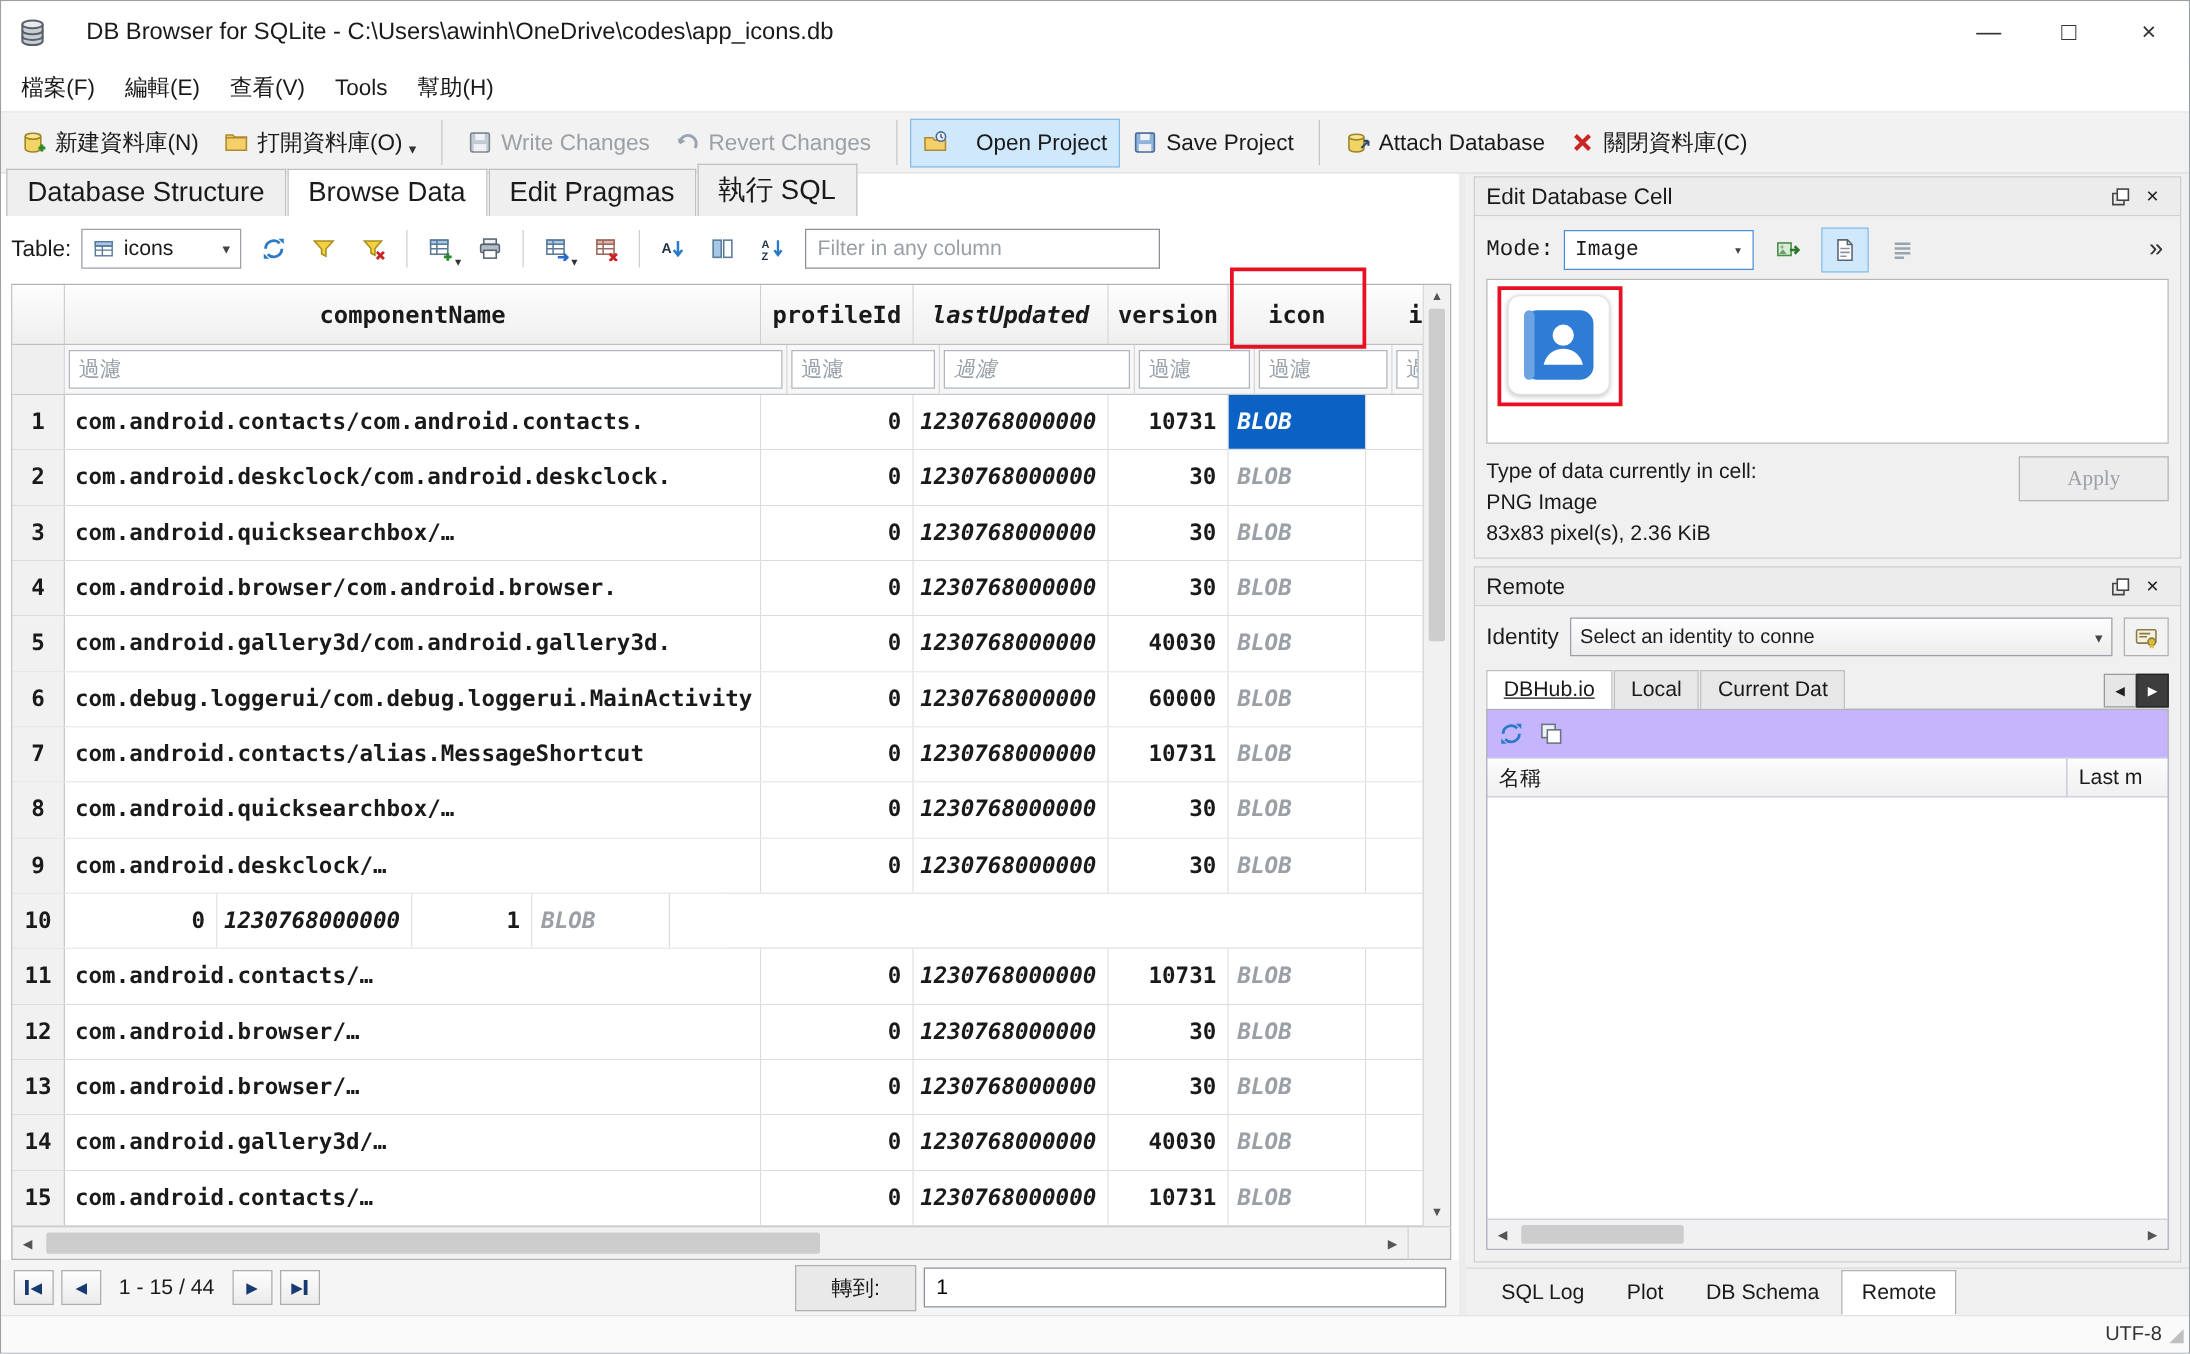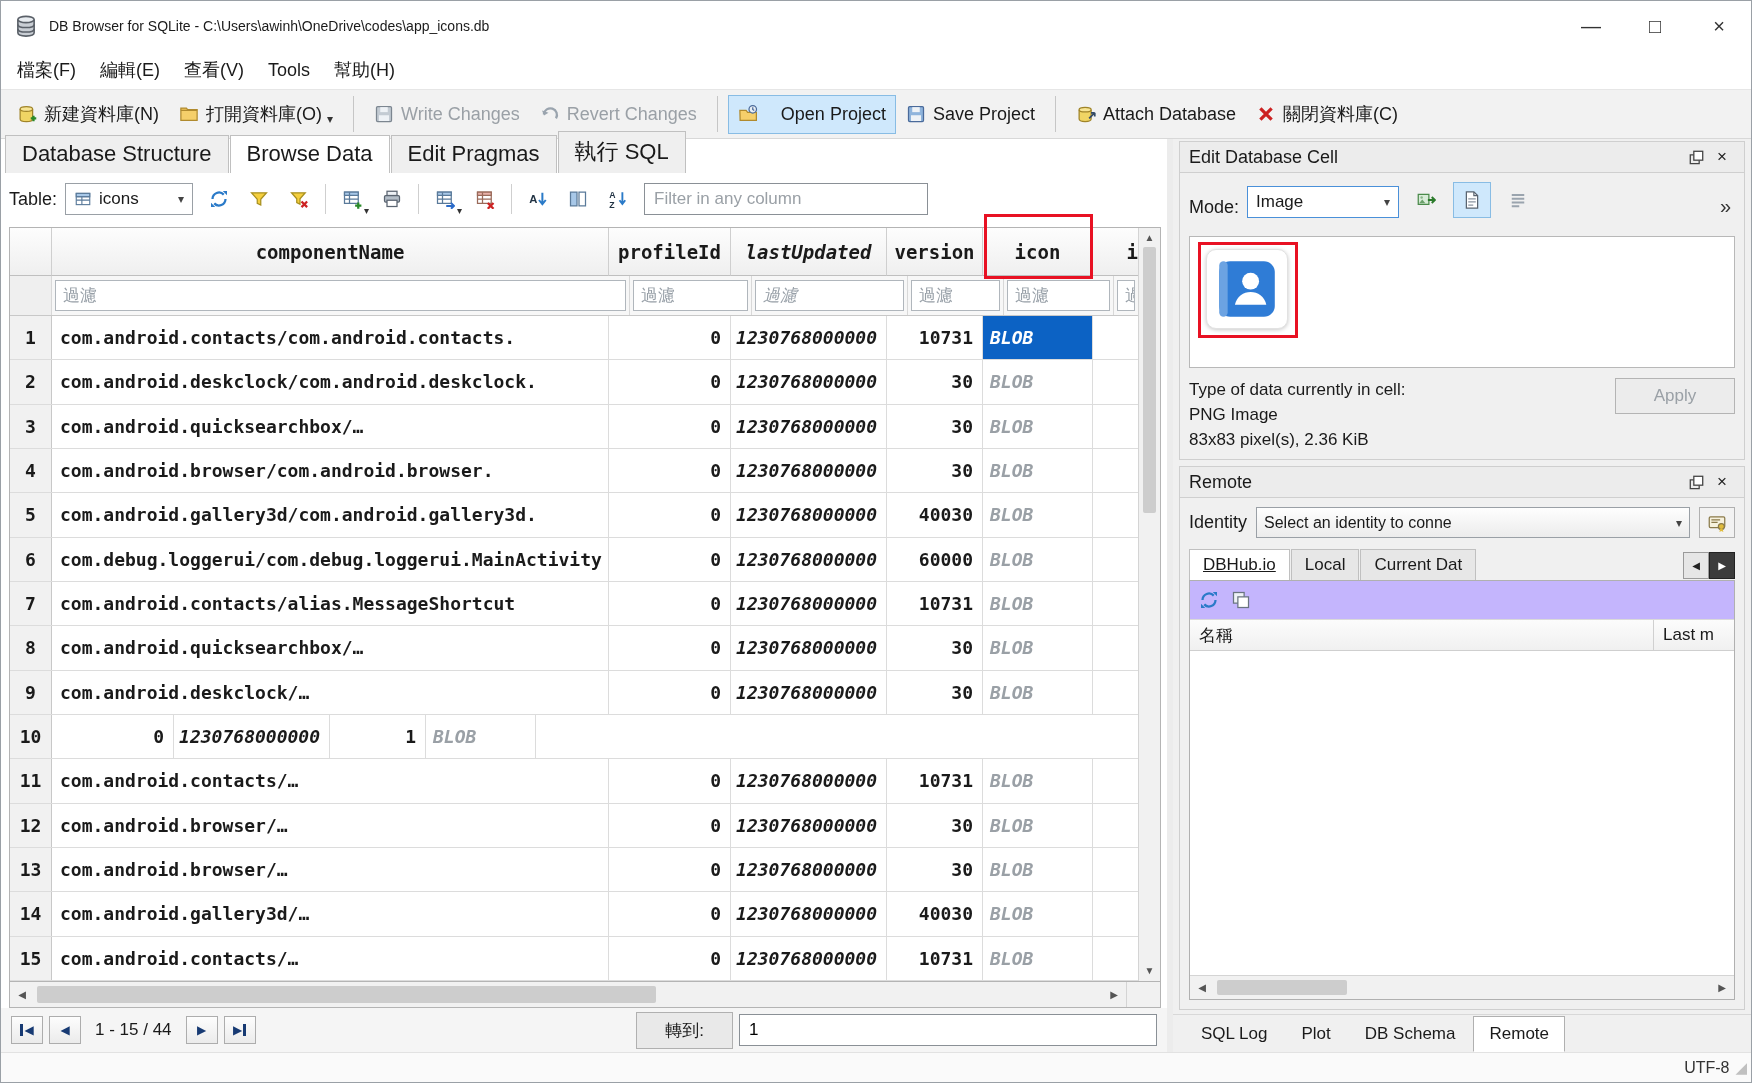--- a/index.html
+++ b/index.html
@@ -3,21 +3,21 @@
 <meta charset="utf-8">
 <style>
 *{box-sizing:border-box;margin:0;padding:0;}
 html,body{width:1752px;height:1083px;}
 body{font-family:"Liberation Sans",sans-serif;background:#fff;color:#1a1a1a;overflow:hidden;}
 .window{display:flex;flex-direction:column;width:100%;height:100%;border:1px solid #9aa0a6;}
 
 
 .titlebar{height:50px;display:flex;align-items:center;padding-left:12px;background:#fff;flex:0 0 auto;}
 .app-icon{margin-right:10px;display:flex;}
-.title-text{font-size:14px;flex:1;white-space:nowrap;overflow:hidden;}
+.title-text{font-size:19px;flex:1;white-space:nowrap;overflow:hidden;margin-left:20px;}
 .win-btn{width:64px;height:50px;display:flex;align-items:center;justify-content:center;font-size:20px;color:#333;}
 
 
 .menubar{height:38px;display:flex;align-items:center;padding:0 4px;font-size:18px;background:#fff;flex:0 0 auto;}
 .menu-item{padding:6px 12px;}
 
 
 .toolbar{height:50px;display:flex;align-items:center;padding:0 6px;background:#f2f2f2;border-top:1px solid #e6e6e6;border-bottom:1px solid #d8d8d8;font-size:18px;flex:0 0 auto;}
 .tb-btn{display:flex;align-items:center;gap:7px;padding:8px 9px;border:1px solid transparent;white-space:nowrap;}
 .tb-btn.disabled{color:#9aa0a6;}
@@ -96,32 +96,32 @@
 .goto-box{padding:6px 28px;background:#e9e9e9;border:1px solid #b0b0b0;font-size:17px;white-space:nowrap;}
 .goto-input{width:418px;height:32px;border:1px solid #8a9096;font-size:17px;padding:0 9px;font-family:"Liberation Sans",sans-serif;}
 
 
 .panel{margin:2px 6px 0;display:flex;flex-direction:column;}
 .panel-hdr{height:32px;display:flex;align-items:center;padding:0 9px;background:#ececec;border:1px solid #cfcfcf;font-size:18px;flex:0 0 auto;}
 .panel-hdr .t{flex:1;white-space:nowrap;overflow:hidden;}
 .ph-btn{width:26px;height:24px;display:flex;align-items:center;justify-content:center;color:#222;font-size:17px;}
 .panel-body{border:1px solid #cfcfcf;border-top:none;background:#f0f0f0;padding:9px;display:flex;flex-direction:column;}
 
-.mode-row{display:flex;align-items:flex-end;gap:8px;margin-bottom:18px;}
+.mode-row{display:flex;align-items:center;gap:8px;margin-bottom:5px;font-family:Liberation Mono, monospace;}
 .mode-select{display:flex;align-items:center;width:152px;height:32px;border:1px solid #4a90d9;background:#fff;padding:0 8px;font-size:17px;}
 .mode-select .caret{margin-left:auto;font-size:12px;color:#444;}
 .sm-btn{width:38px;height:36px;display:flex;align-items:center;justify-content:center;border:1px solid transparent;flex:0 0 auto;}
 .sm-btn.active{background:#cfe8fc;border-color:#88bce4;}
 .chevron{margin-left:auto;font-size:20px;color:#333;padding:0 4px;}
 .preview{height:132px;background:#fff;border:1px solid #b8b8b8;position:relative;margin-bottom:10px;}
 #rb-preview{left:8px;top:5px;width:100px;height:96px;}
 .contact-card{position:absolute;left:16px;top:12px;width:82px;height:80px;background:#fff;border:1px solid #e2e2e2;border-radius:10px;box-shadow:0 1px 4px rgba(0,0,0,.22);display:flex;align-items:center;justify-content:center;}
 .info-row{display:flex;align-items:flex-start;}
 .info-left{flex:1;font-size:17px;line-height:1.45;}
-.apply-btn{width:120px;height:36px;background:#ececec;border:1px solid #b4b4b4;color:#9aa0a6;font-size:17px;display:flex;align-items:center;justify-content:center;flex:0 0 auto;}
+.apply-btn{width:120px;height:36px;background:#ececec;border:1px solid #b4b4b4;color:#9aa0a6;font-size:17px;display:flex;align-items:center;justify-content:center;flex:0 0 auto;font-family:Liberation Serif, serif;}
 .size-line{font-size:17px;margin-top:3px;}
 
 .remote-panel{flex:1;min-height:0;margin-top:6px;}
 .remote-body{flex:1;min-height:0;}
 .identity-row{display:flex;align-items:center;gap:9px;margin-bottom:11px;}
 .identity-select{flex:1;height:31px;display:flex;align-items:center;border:1px solid #9aa0a6;background:linear-gradient(#fefefe,#ececec);padding:0 7px;font-size:16px;white-space:nowrap;overflow:hidden;}
 .identity-select .caret{margin-left:auto;font-size:12px;color:#444;}
 .id-btn{width:36px;height:31px;border:1px solid #b0b0b0;background:#f2f2f2;display:flex;align-items:center;justify-content:center;flex:0 0 auto;}
 .rtabs{display:flex;align-items:flex-end;position:relative;padding-right:56px;flex:0 0 auto;}
 .rtab{padding:5px 13px;font-size:17px;background:#e7e7e7;border:1px solid #c0c0c0;border-bottom:none;margin-right:1px;white-space:nowrap;overflow:hidden;max-width:128px;}

